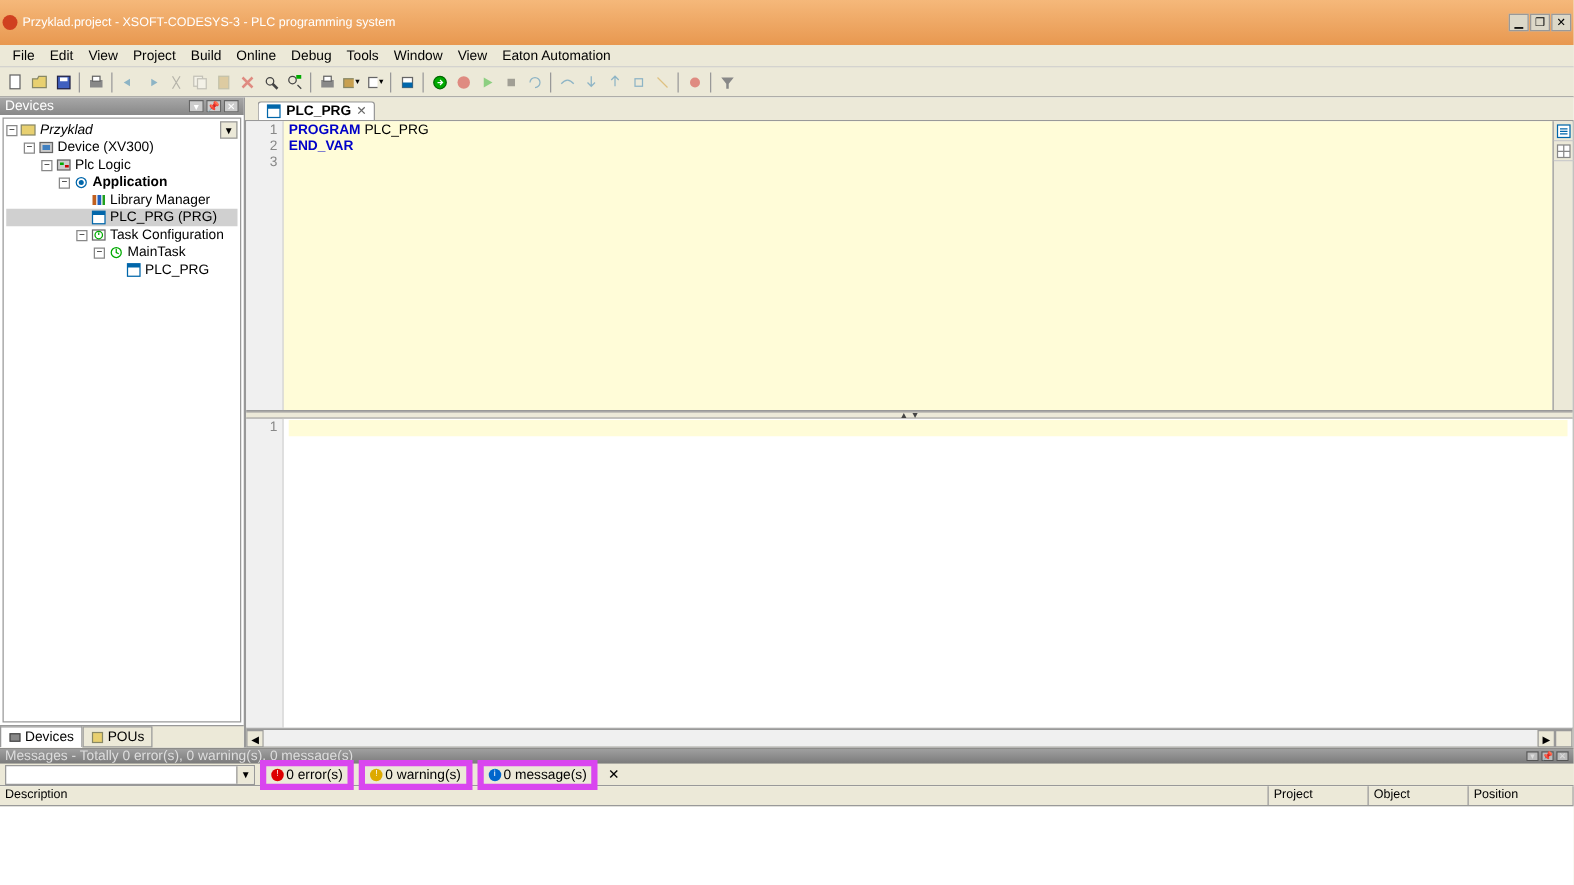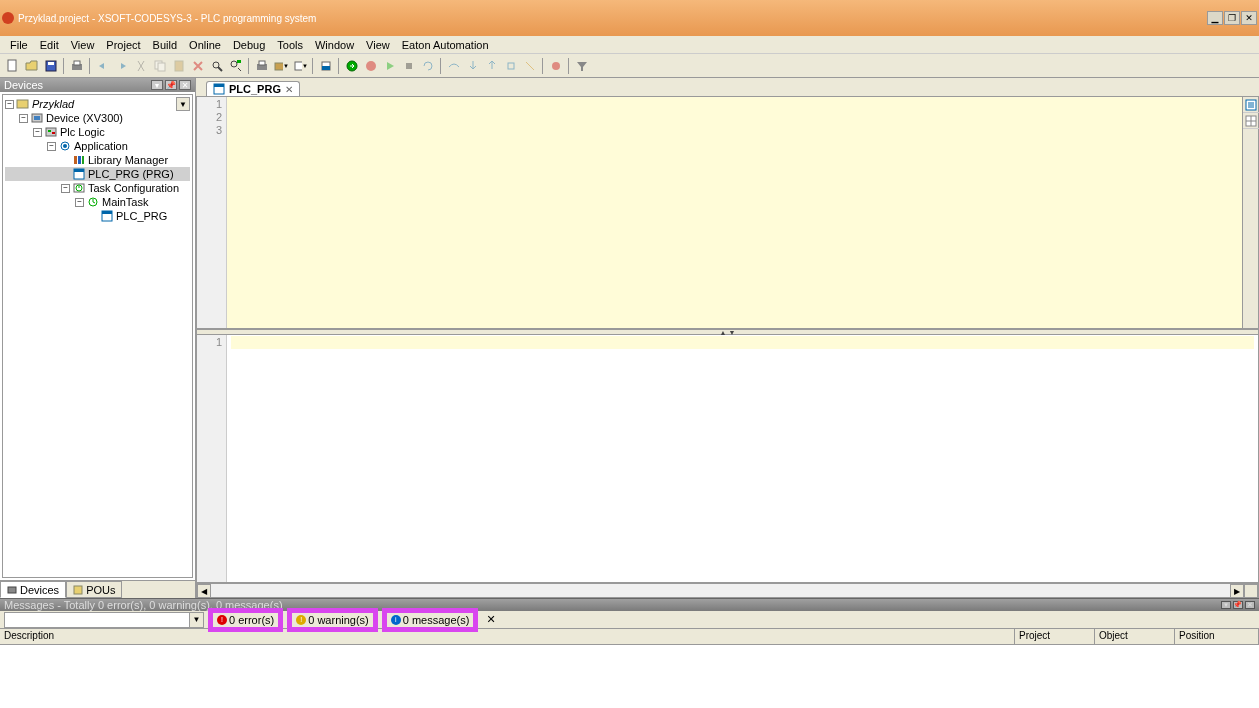--- a/index.html
+++ b/index.html
@@ -26,21 +26,21 @@
 .panel-header-btn { width: 12px; height: 10px; background: #ccc; border: 1px solid #666; cursor: pointer; font-size: 8px; display: flex; align-items: center; justify-content: center; }
 .tree-container { flex: 1; background: #fff; border: 1px solid #999; margin: 2px; overflow: auto; position: relative; }
 .tree-dropdown { position: absolute; right: 2px; top: 2px; width: 14px; height: 14px; background: #ece9d8; border: 1px solid #999; cursor: pointer; font-size: 8px; display: flex; align-items: center; justify-content: center; }
 .tree { padding: 2px; }
 .tree-node { display: flex; align-items: center; height: 14px; cursor: pointer; white-space: nowrap; }
 .tree-expand { width: 9px; height: 9px; border: 1px solid #888; display: flex; align-items: center; justify-content: center; font-size: 8px; margin-right: 2px; background: #fff; cursor: pointer; line-height: 1; }
 .tree-spacer { width: 11px; }
 .tree-icon { width: 14px; height: 12px; margin-right: 2px; display: inline-flex; align-items: center; justify-content: center; }
 .tree-label { font-size: 11px; }
 .tree-label.italic { font-style: italic; }
-.tree-label.bold { font-weight: normal; }
+.tree-label.bold { font-weight: bold; }
 .tree-node.selected { background: #d0d0d0; }
 .tree-node.selected .tree-label { }
 .indent-1 { padding-left: 14px; }
 .indent-2 { padding-left: 28px; }
 .indent-3 { padding-left: 42px; }
 .indent-4 { padding-left: 56px; }
 .indent-5 { padding-left: 70px; }
 .indent-6 { padding-left: 84px; }
 
 .bottom-tabs { display: flex; background: #ece9d8; border-top: 1px solid #999; height: 18px; }
@@ -430,20 +430,22 @@
     <div class="code-area">
       <div class="code-split">
 
         <div class="code-pane" style="flex:0 0 232px">
           <div class="gutter" id="decl-gutter">
               <div class="gutter-line">1</div>
               <div class="gutter-line">2</div>
               <div class="gutter-line">3</div>
             </div>
           <div class="code-content" id="decl-code" style="background: rgb(255, 252, 216);">
+              <div class="code-line"><span class="kw">PROGRAM</span><span> </span><span class="ident">PLC_PRG</span></div>
+              <div class="code-line"><span class="kw">END_VAR</span></div>
             </div>
           <div class="side-icons">
             <div class="side-icon">
                 <svg width="12" height="12">
                   <rect x="1" y="1" width="10" height="10" fill="#fff" stroke="#06a"></rect>
                   <line x1="3" y1="4" x2="9" y2="4" stroke="#06a"></line>
                   <line x1="3" y1="6" x2="9" y2="6" stroke="#06a"></line>
                   <line x1="3" y1="8" x2="9" y2="8" stroke="#06a"></line>
                 </svg>
               </div>

